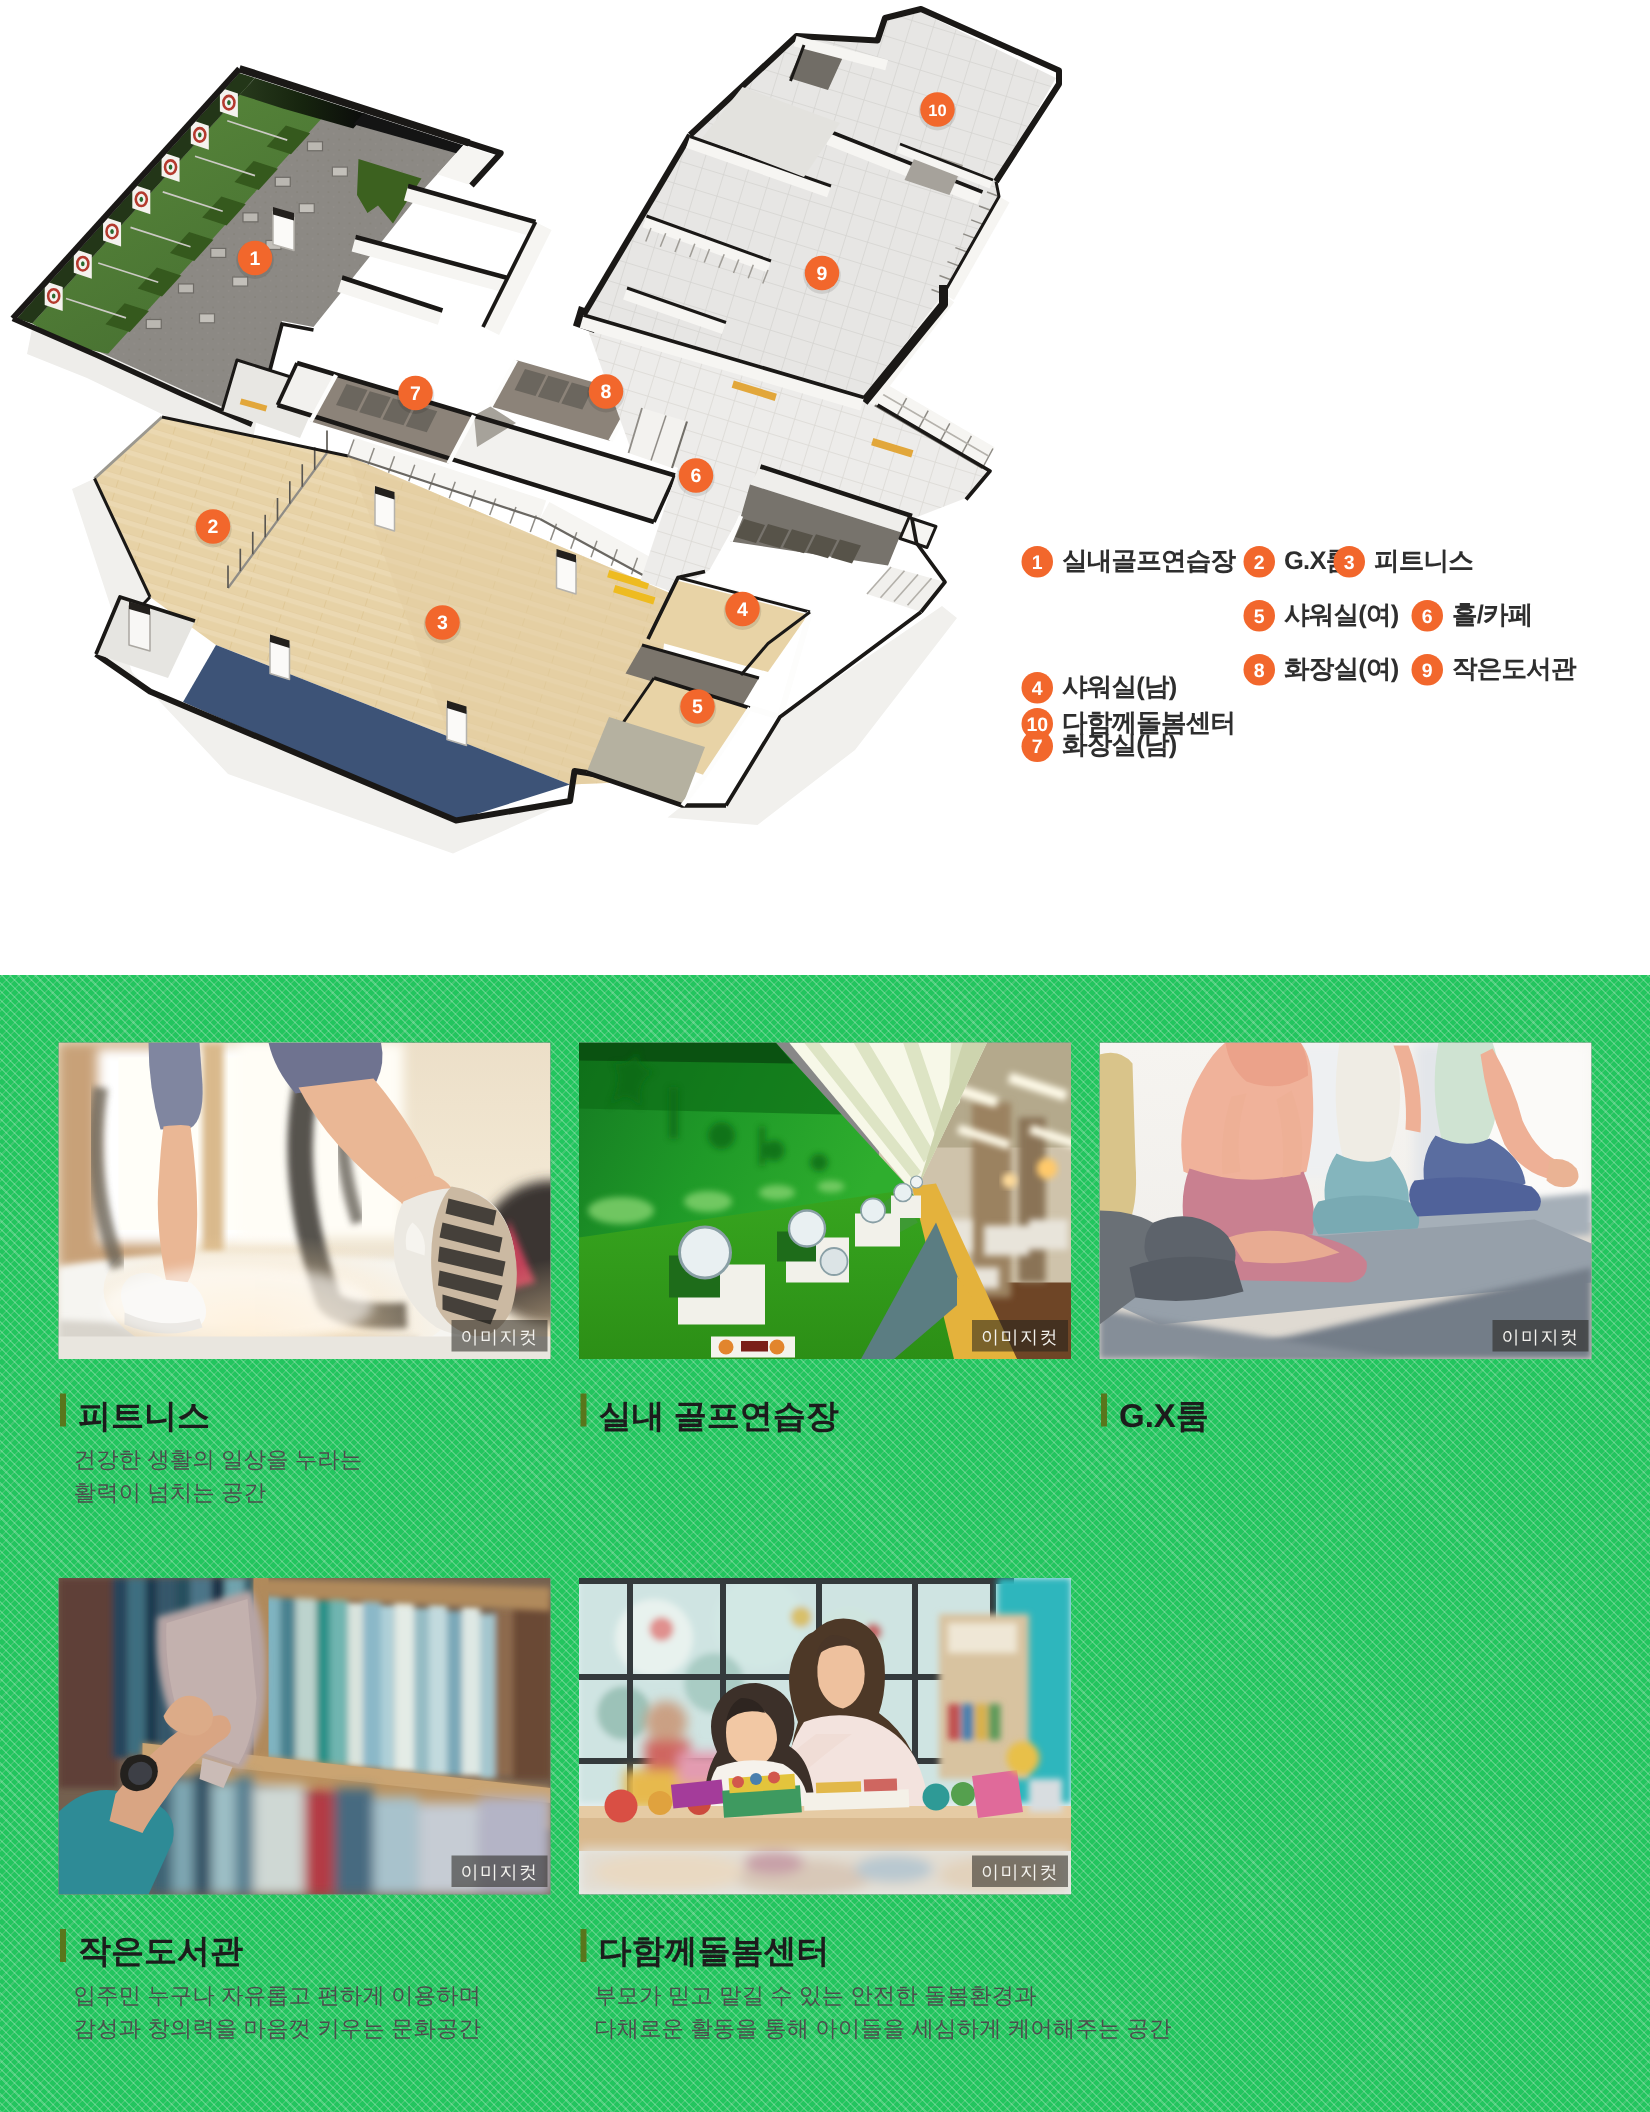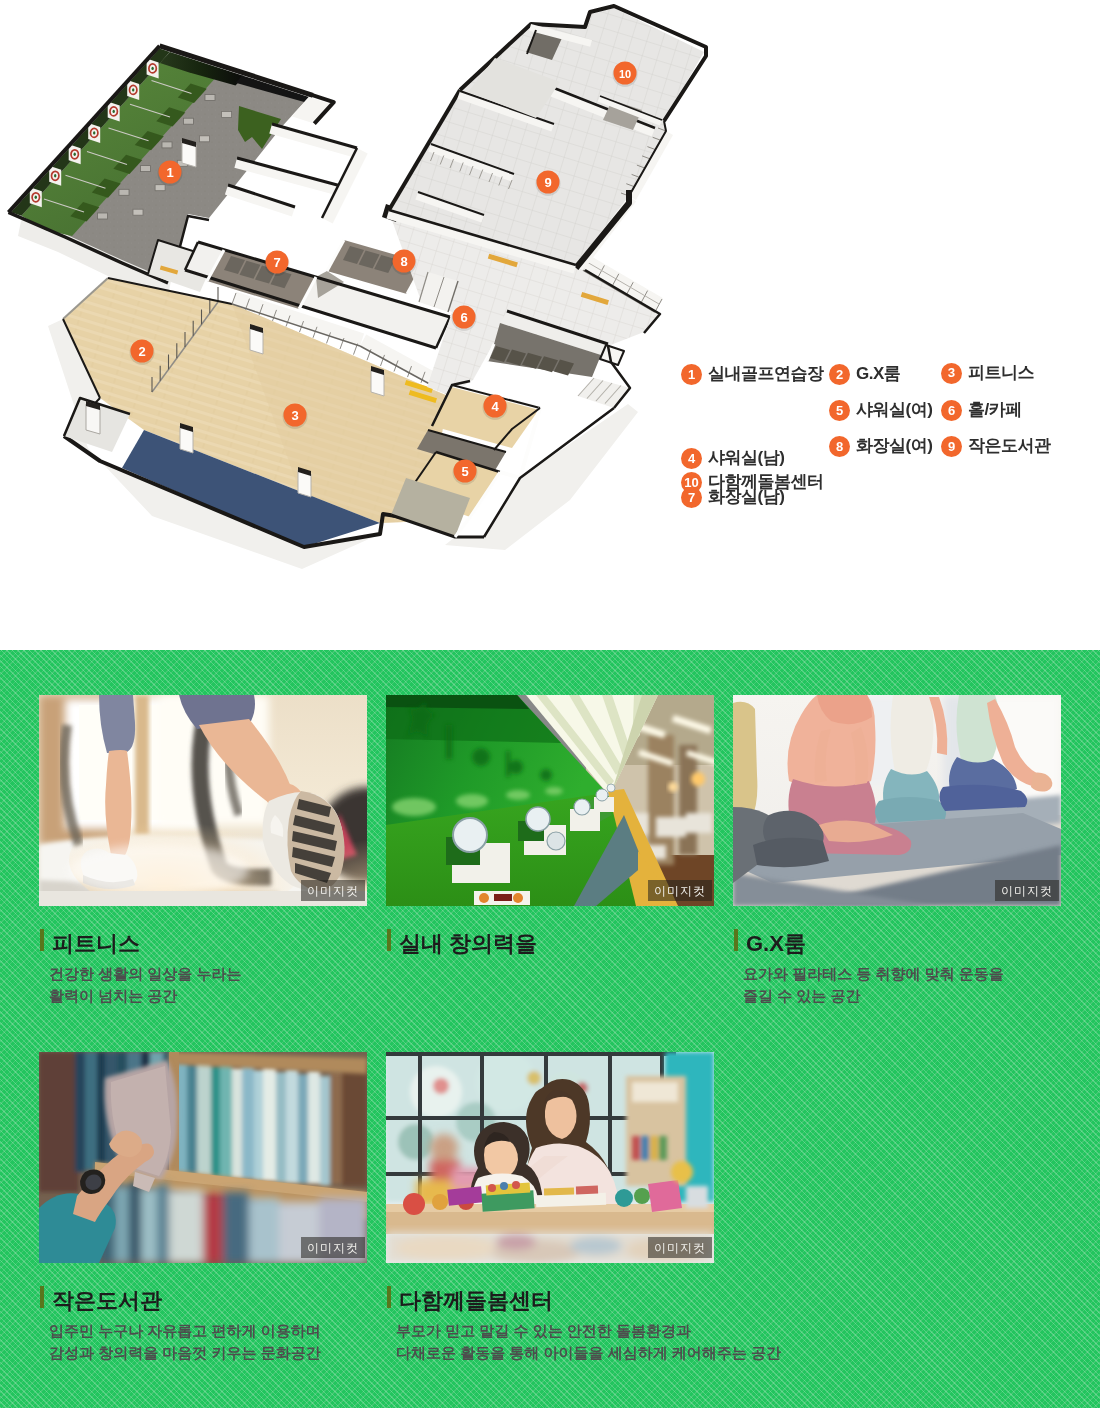--- a/index.html
+++ b/index.html
@@ -13,21 +13,21 @@
   
   .bottom{position:absolute;left:0;top:650px;width:1100px;height:758px;background:#22c55e;}
   .bottom:before{content:"";position:absolute;inset:0;
     background-image:repeating-linear-gradient(45deg,rgba(255,255,255,.22) 0 1px,rgba(0,0,0,0) 1px 4px),
                      repeating-linear-gradient(-45deg,rgba(214,212,206,.18) 0 1px,rgba(0,0,0,0) 1px 4px);}
   .card{position:absolute;width:328px;}
   .ph{position:relative;width:328px;height:211px;overflow:hidden;background:#888;}
   .ct{position:relative;margin-top:23px;}
   .bar{position:absolute;left:1px;top:0px;width:4px;height:22px;background:#59761c;}
   .t{margin-left:13px;font-size:22px;font-weight:bold;color:#1c1c1c;letter-spacing:0px;}
-  .d{margin-left:10px;margin-top:4px;font-size:15px;line-height:22px;color:#4d4d4d;white-space:nowrap;font-weight:bold;}
+  .d{margin-left:10px;margin-top:4px;font-size:15px;line-height:22px;color:#4d4d4d;white-space:nowrap;}
 </style>
 </head>
 <body>
 <div class="page">
 
   <div class="plan">
     <svg id="plansvg" width="1100" height="650" viewBox="0 0 1100 650">
 <defs>
 <linearGradient id="gwood0" x1="0" y1="0" x2="0.8" y2="1">
  <stop offset="0" stop-color="#eee0c0"></stop>
@@ -460,21 +460,21 @@
 </g>
 </svg>
   </div>
 
   <div class="legend">
 
     <div class="li" style="left:681px;top:363px;"><span class="num">1</span>실내골프연습장</div>
 
     <div class="li" style="left:829px;top:363px;"><span class="num">2</span>G.X룸</div>
 
-    <div class="li" style="left:941px;top:363px;font-family:Liberation Mono, monospace;"><span class="num">3</span>피트니스</div>
+    <div class="li" style="left:889px;top:363px;"><span class="num">3</span>피트니스</div>
 
     <div class="li" style="left:681px;top:399px;margin-top:48px;"><span class="num">4</span>샤워실(남)</div>
 
     <div class="li" style="left:829px;top:399px;"><span class="num">5</span>샤워실(여)</div>
 
     <div class="li" style="left:941px;top:399px;"><span class="num">6</span>홀/카페</div>
 
     <div class="li" style="left:681px;top:450px;margin-top:36px;"><span class="num">7</span>화장실(남)</div>
 
     <div class="li" style="left:829px;top:435px;"><span class="num">8</span>화장실(여)</div>
@@ -655,21 +655,21 @@
 
         <g>
               <rect x="262" y="185" width="64" height="21" fill="#23211c" opacity="0.55"></rect>
         <text x="294" y="200" text-anchor="middle" font-family="Liberation Sans, sans-serif" font-size="12" fill="#f3f2ee" letter-spacing="1">이미지컷</text>
             </g>
       </svg>
       </div>
       <div class="ct">
         <div class="bar"></div>
 
-        <div class="t">실내 창의력을</div>
+        <div class="t">실내 골프연습장</div>
 
       </div>
     </div>
 
     <div class="card" style="left:733px;top:45px;">
 
       <div class="ph" id="ph-gx">
       <svg width="328" height="211" viewBox="0 0 328 211">
         <defs>
           <linearGradient id="yogabg" x1="0" y1="0" x2="0" y2="1">
@@ -716,21 +716,20 @@
               <rect x="262" y="185" width="64" height="21" fill="#23211c" opacity="0.55"></rect>
         <text x="294" y="200" text-anchor="middle" font-family="Liberation Sans, sans-serif" font-size="12" fill="#f3f2ee" letter-spacing="1">이미지컷</text>
             </g>
       </svg>
       </div>
       <div class="ct">
         <div class="bar"></div>
 
         <div class="t">G.X룸</div>
 
-        <div class="d">요가와 필라테스 등 취향에 맞춰 운동을<br>즐길 수 있는 공간</div>
       </div>
     </div>
 
     <div class="card" style="left:39px;top:402px;">
 
       <div class="ph" id="ph-lib">
       <svg width="328" height="211" viewBox="0 0 328 211">
         <rect width="328" height="211" fill="#74604f"></rect>
 
         <g filter="url(#b2)">

